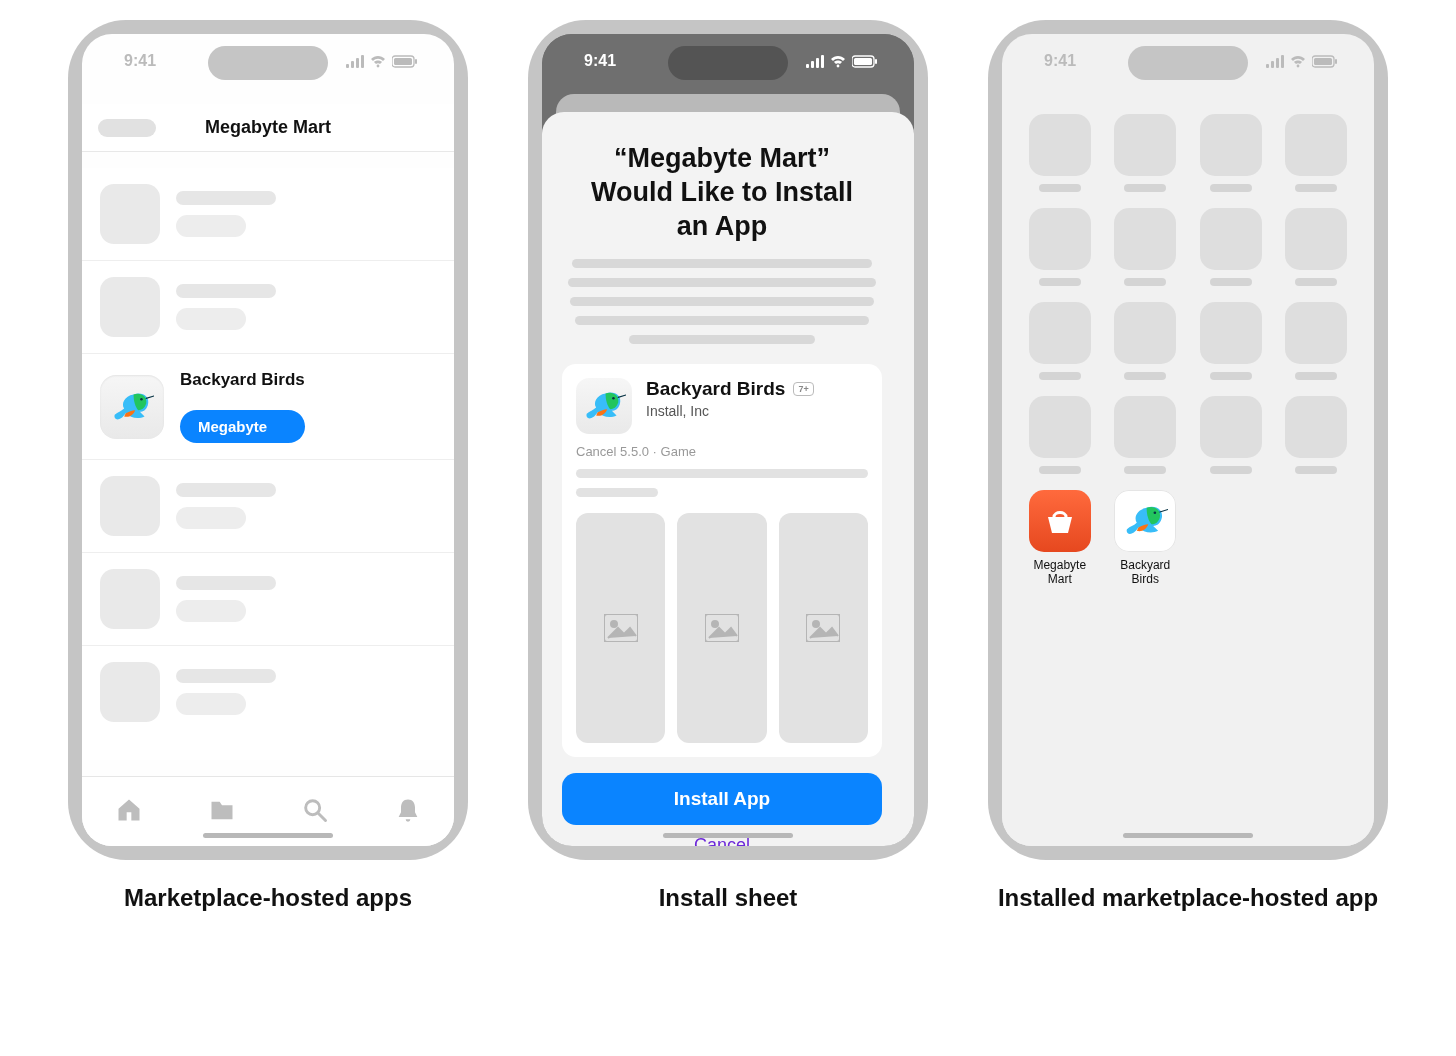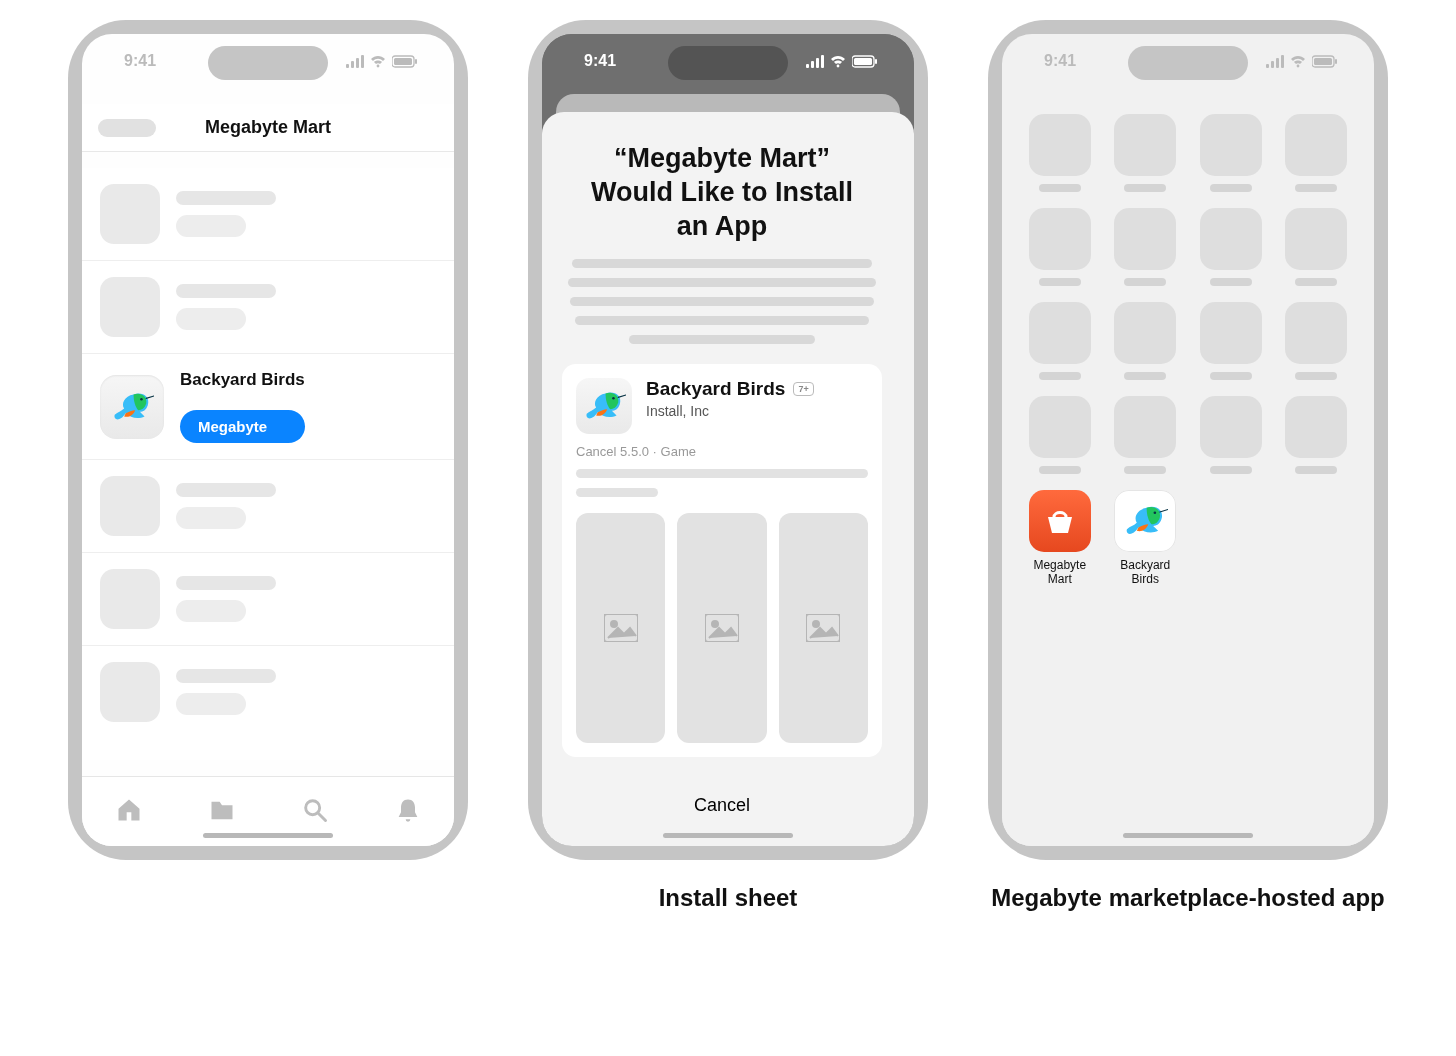--- a/index.html
+++ b/index.html
@@ -151,21 +151,21 @@
   .shot {
     flex: 1; height: 230px; background: #e2e2e2; border-radius: 12px;
     display: flex; align-items: center; justify-content: center; color: #b5b5b5;
   }
   .shot svg { width: 34px; height: 28px; fill: #b5b5b5; }
   .sheet-actions { margin-top: auto; padding: 16px 0 30px 0; display:flex; flex-direction:column; gap: 10px; align-items:center; }
   .install-app-btn {
     width: 100%; background: #0a84ff; color: #fff; font-size: 19px; font-weight: 600;
     text-align: center; padding: 15px 0; border-radius: 14px;
   }
-  .cancel-link { color: #000000; font-size: 18px; font-weight: 500; }
+  .cancel-link { color: #6d28d9; font-size: 18px; font-weight: 500; }
 
   
   .home-grid { background: #f1f1f1; flex: 1; padding: 10px 22px 0 22px; }
   .grid { display: grid; grid-template-columns: repeat(4,1fr); gap: 16px 14px; }
   .app-cell { display:flex; flex-direction:column; align-items:center; }
   .cell-icon {
     width: 62px; height: 62px; border-radius: 15px; background: #dedede;
   }
   .cell-label-skel { width: 42px; height: 8px; background: #d4d4d4; border-radius: 4px; margin-top: 8px; }
   .cell-label { font-size: 12px; color: #111; text-align: center; margin-top: 6px; line-height: 1.2; max-width: 76px; }
@@ -313,20 +313,21 @@
               <circle cx="10" cy="10" r="6" fill="none" stroke="#bdbdbd" stroke-width="2.5"></circle>
               <path d="M15 15 L21 21" stroke="#bdbdbd" stroke-width="2.5" stroke-linecap="round"></path>
             </svg></span>
         <span><svg viewBox="0 0 24 24">
               <path d="M12 3 C8 3 6 6 6 10 V14 L4 18 H20 L18 14 V10 C18 6 16 3 12 3 Z M10 20 A2 2 0 0 0 14 20 Z"></path>
             </svg></span>
       </div>
       <div class="home-indicator"></div>
     </div>
   </div>
+  <div class="caption">Marketplace-hosted apps</div>
 </div>
 
 <div class="col">
   <div class="phone-frame">
     <div class="phone-screen">
       <div class="sheet-backdrop"></div>
       <div class="notch" style="background:#545454"></div>
       <div class="status-bar dark" style="position:relative;z-index:2;">
         <span>9:41</span>
         <span class="status-icons">
@@ -390,20 +391,21 @@
               </div>
             <div class="shot">
                 <svg viewBox="0 0 34 28" fill="none" stroke="currentColor" stroke-width="2">
                   <use href="#img-ph"></use>
                 </svg>
               </div>
           </div>
         </div>
 
         <div class="sheet-actions">
+          <div class="install-app-btn">Install App</div>
           <div class="cancel-link">Cancel</div>
         </div>
         <div class="home-indicator"></div>
       </div>
     </div>
   </div>
   <div class="caption">Install sheet</div>
 </div>
 
 <div class="col">
@@ -516,14 +518,14 @@
                   <use href="#hummingbird"></use>
                 </svg>
             </div>
             <div class="cell-label">Backyard Birds</div>
           </div>
         </div>
       </div>
       <div class="home-indicator"></div>
     </div>
   </div>
-  <div class="caption">Megabyte marketplace-hosted app</div>
+  <div class="caption">Installed marketplace-hosted app</div>
 </div>
 
 </body></html>

